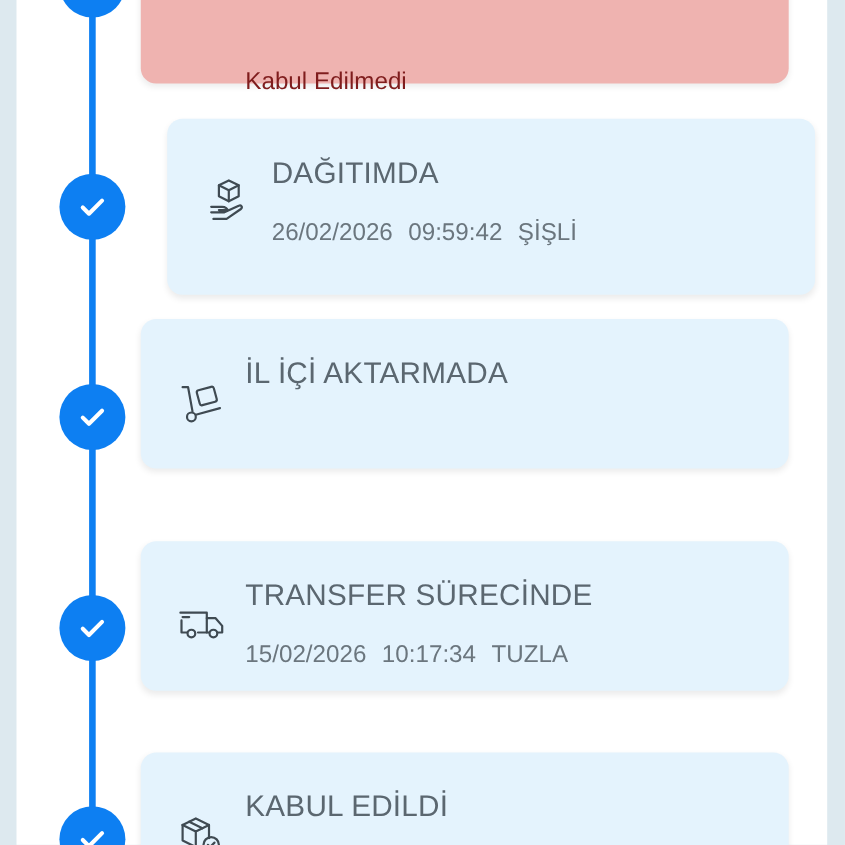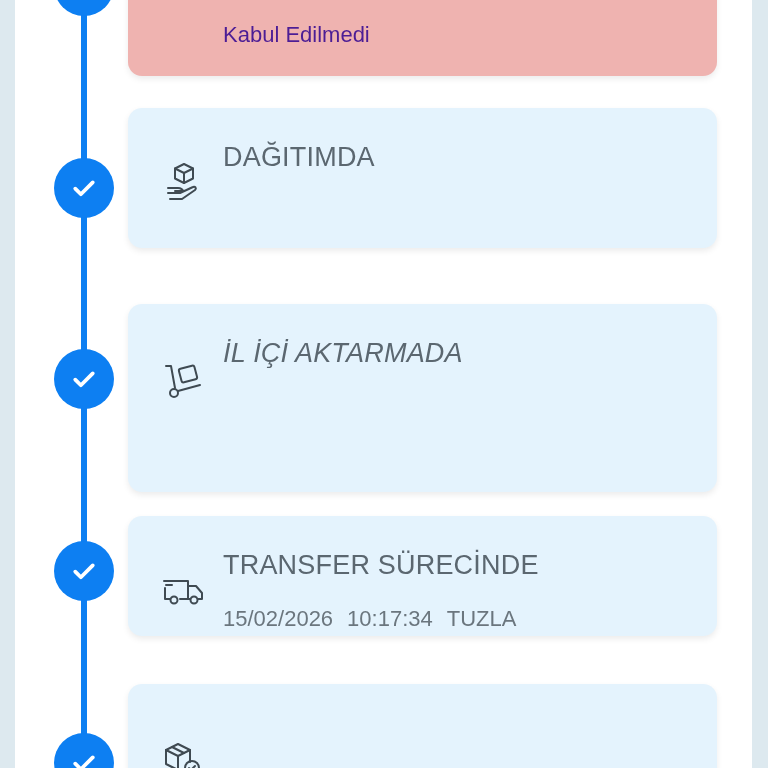--- a/index.html
+++ b/index.html
@@ -39,21 +39,21 @@
       white-space: nowrap;
     }
     .card .meta {
       position: absolute; left: 95px;
       font-size: 22px; color: #6b767e; white-space: nowrap;
       word-spacing: 0;
     }
     .card .meta span { margin-right: 14px; }
     .card .subtitle {
       position: absolute; left: 95px;
-      font-size: 22px; color: #4c1d95; white-space: nowrap;
+      font-size: 22px; color: #7f1d1d; white-space: nowrap; margin-top: 39px;
     }
   </style>
 </head>
 <body>
 
 <div class="panel"></div>
 <div class="timeline-line"></div>
 
 <div class="node" style="top:-44px;">
   <svg viewBox="0 0 24 24">
@@ -63,54 +63,57 @@
 
 <div class="card rejected" style="top:-40px;height:116px;">
   <div class="subtitle" style="top:62px;">Kabul Edilmedi</div>
 </div>
 
 <div class="node" style="top:158px;">
   <svg viewBox="0 0 24 24">
       <path d="M5 12.5l4.5 4.5L19 7.5" fill="none" stroke="#fff" stroke-width="3" stroke-linecap="round" stroke-linejoin="round"></path>
     </svg>
 </div>
-<div class="card" style="top:108px;height:140px;">
+<div class="card" style="top:108px;height:160px;margin-left:24px;">
   <div class="icon" style="top:50px;">
     <svg viewBox="0 0 48 48" fill="none" stroke="#3f4a52" stroke-width="2" stroke-linejoin="round" stroke-linecap="round">
       <path d="M24 6l9 4.5v10L24 25l-9-4.5v-10z"></path>
       <path d="M15 10.5l9 4.5 9-4.5M24 15v10"></path>
       <path d="M8 30h10c3 0 5 2 5 3h-8M8 35h12l13-6c2-1 4 1 2 3l-13 9H10"></path>
     </svg>
   </div>
   <div class="title" style="top:34px;">DAĞITIMDA</div>
+  <div class="meta" style="top:90px;">
+    <span>26/02/2026</span><span>09:59:42</span><span>ŞİŞLİ</span>
+  </div>
 </div>
 
 <div class="node" style="top:349px;">
   <svg viewBox="0 0 24 24">
       <path d="M5 12.5l4.5 4.5L19 7.5" fill="none" stroke="#fff" stroke-width="3" stroke-linecap="round" stroke-linejoin="round"></path>
     </svg>
 </div>
-<div class="card" style="top:304px;height:188px;font-style:italic;">
+<div class="card" style="top:290px;height:136px;">
   <div class="icon" style="top:52px;">
     <svg viewBox="0 0 48 48" fill="none" stroke="#3f4a52" stroke-width="2" stroke-linejoin="round" stroke-linecap="round">
       <path d="M6 10h5l4 22"></path>
       <circle cx="14" cy="37" r="4"></circle>
       <path d="M18 35l22-6"></path>
       <rect x="20" y="11" width="16" height="14" rx="2" transform="rotate(-15 28 18)"></rect>
     </svg>
   </div>
   <div class="title" style="top:34px;">İL İÇİ AKTARMADA</div>
 </div>
 
 <div class="node" style="top:541px;">
   <svg viewBox="0 0 24 24">
       <path d="M5 12.5l4.5 4.5L19 7.5" fill="none" stroke="#fff" stroke-width="3" stroke-linecap="round" stroke-linejoin="round"></path>
     </svg>
 </div>
-<div class="card" style="top:492px;height:120px;margin-top:24px;">
+<div class="card" style="top:492px;height:136px;">
   <div class="icon" style="top:52px;">
     <svg viewBox="0 0 48 48" fill="none" stroke="#3f4a52" stroke-width="2" stroke-linejoin="round" stroke-linecap="round">
       <path d="M4 13h24v18H20M10 31H5V20"></path>
       <path d="M6 17h6"></path>
       <path d="M28 18h8l6 7v6h-4M28 31h2"></path>
       <circle cx="14" cy="32" r="3.5"></circle>
       <circle cx="34" cy="32" r="3.5"></circle>
     </svg>
   </div>
   <div class="title" style="top:34px;">TRANSFER SÜRECİNDE</div>
@@ -128,13 +131,14 @@
   <div class="icon" style="top:52px;">
     <svg viewBox="0 0 48 48" fill="none" stroke="#3f4a52" stroke-width="2" stroke-linejoin="round" stroke-linecap="round">
       <path d="M6 14l12-6 12 6v12"></path>
       <path d="M6 14v14l12 6"></path>
       <path d="M6 14l12 6 12-6M18 20v14"></path>
       <path d="M12 11l12 6"></path>
       <circle cx="32" cy="32" r="7"></circle>
       <path d="M29 32l2 2 4-4"></path>
     </svg>
   </div>
+  <div class="title" style="top:34px;">KABUL EDİLDİ</div>
 </div>
 
 </body></html>

